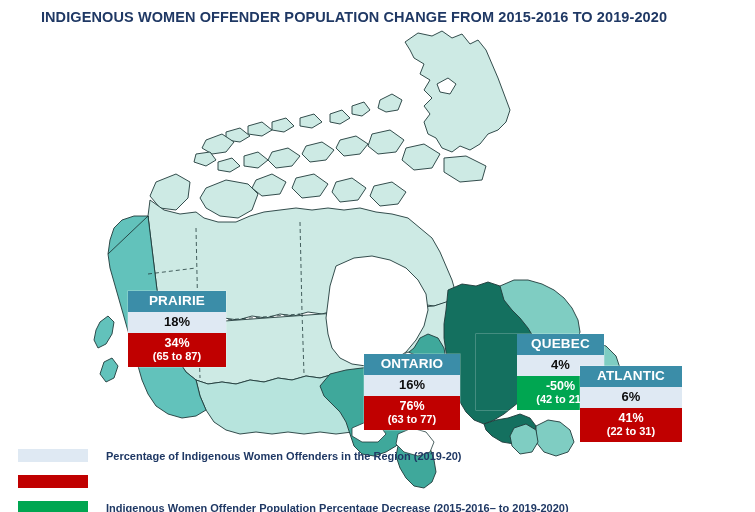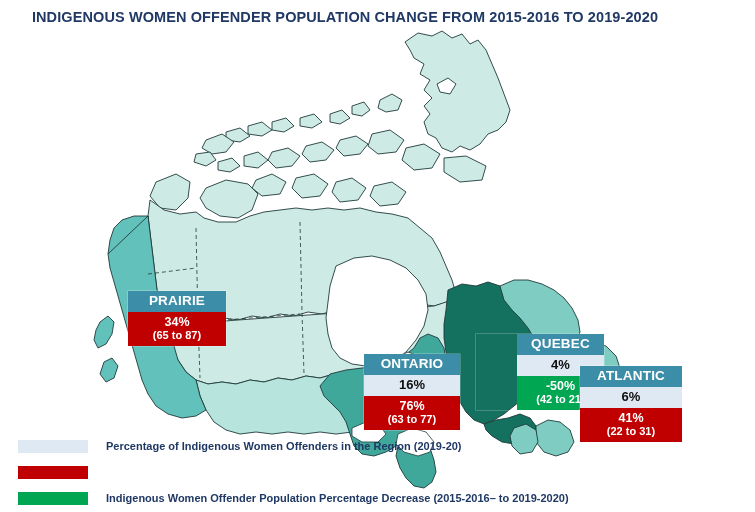--- a/index.html
+++ b/index.html
@@ -13,21 +13,21 @@
     height: 512px;
     background: #ffffff;
     overflow: hidden;
     font-family: "Liberation Sans", sans-serif;
   }
 
   
   #title {
     position: absolute;
     top: 9px;
-    left: 0;
+    left: 9px;
     width: 690px;
     text-align: center;
     font-size: 14.5px;
     font-weight: bold;
     color: #1f3864;
     letter-spacing: 0.1px;
     white-space: nowrap;
   }
 
   
@@ -92,21 +92,21 @@
 
   
   #legend {
     position: absolute;
     left: 18px;
     top: 440px;
     width: 700px;
   }
   .leg-row {
     display: flex;
-    align-items: flex-start;
+    align-items: flex-end;
     height: 22px;
     margin-bottom: 4px;
   }
   .leg-sw {
     width: 70px;
     height: 13px;
     flex: 0 0 70px;
     margin-right: 18px;
   }
   .leg-sw.c-white { background: #dfe9f3; }
@@ -251,20 +251,21 @@
           <path d="M200,300 L300,292"></path>
           <path d="M148,252 L196,246"></path>
         </g>
 
       </g>
     </svg>
   </div>
 
   <div class="callout" id="cal-pacific">
     <div class="hdr">PRAIRIE</div>
+    <div class="pct">18%</div>
     <div class="chg up">
       <span class="big">34%</span>
       <span class="rng">(65 to 87)</span>
     </div>
   </div>
 
 
   <div class="callout" id="cal-ontario">
     <div class="hdr">ONTARIO</div>
     <div class="pct">16%</div>

